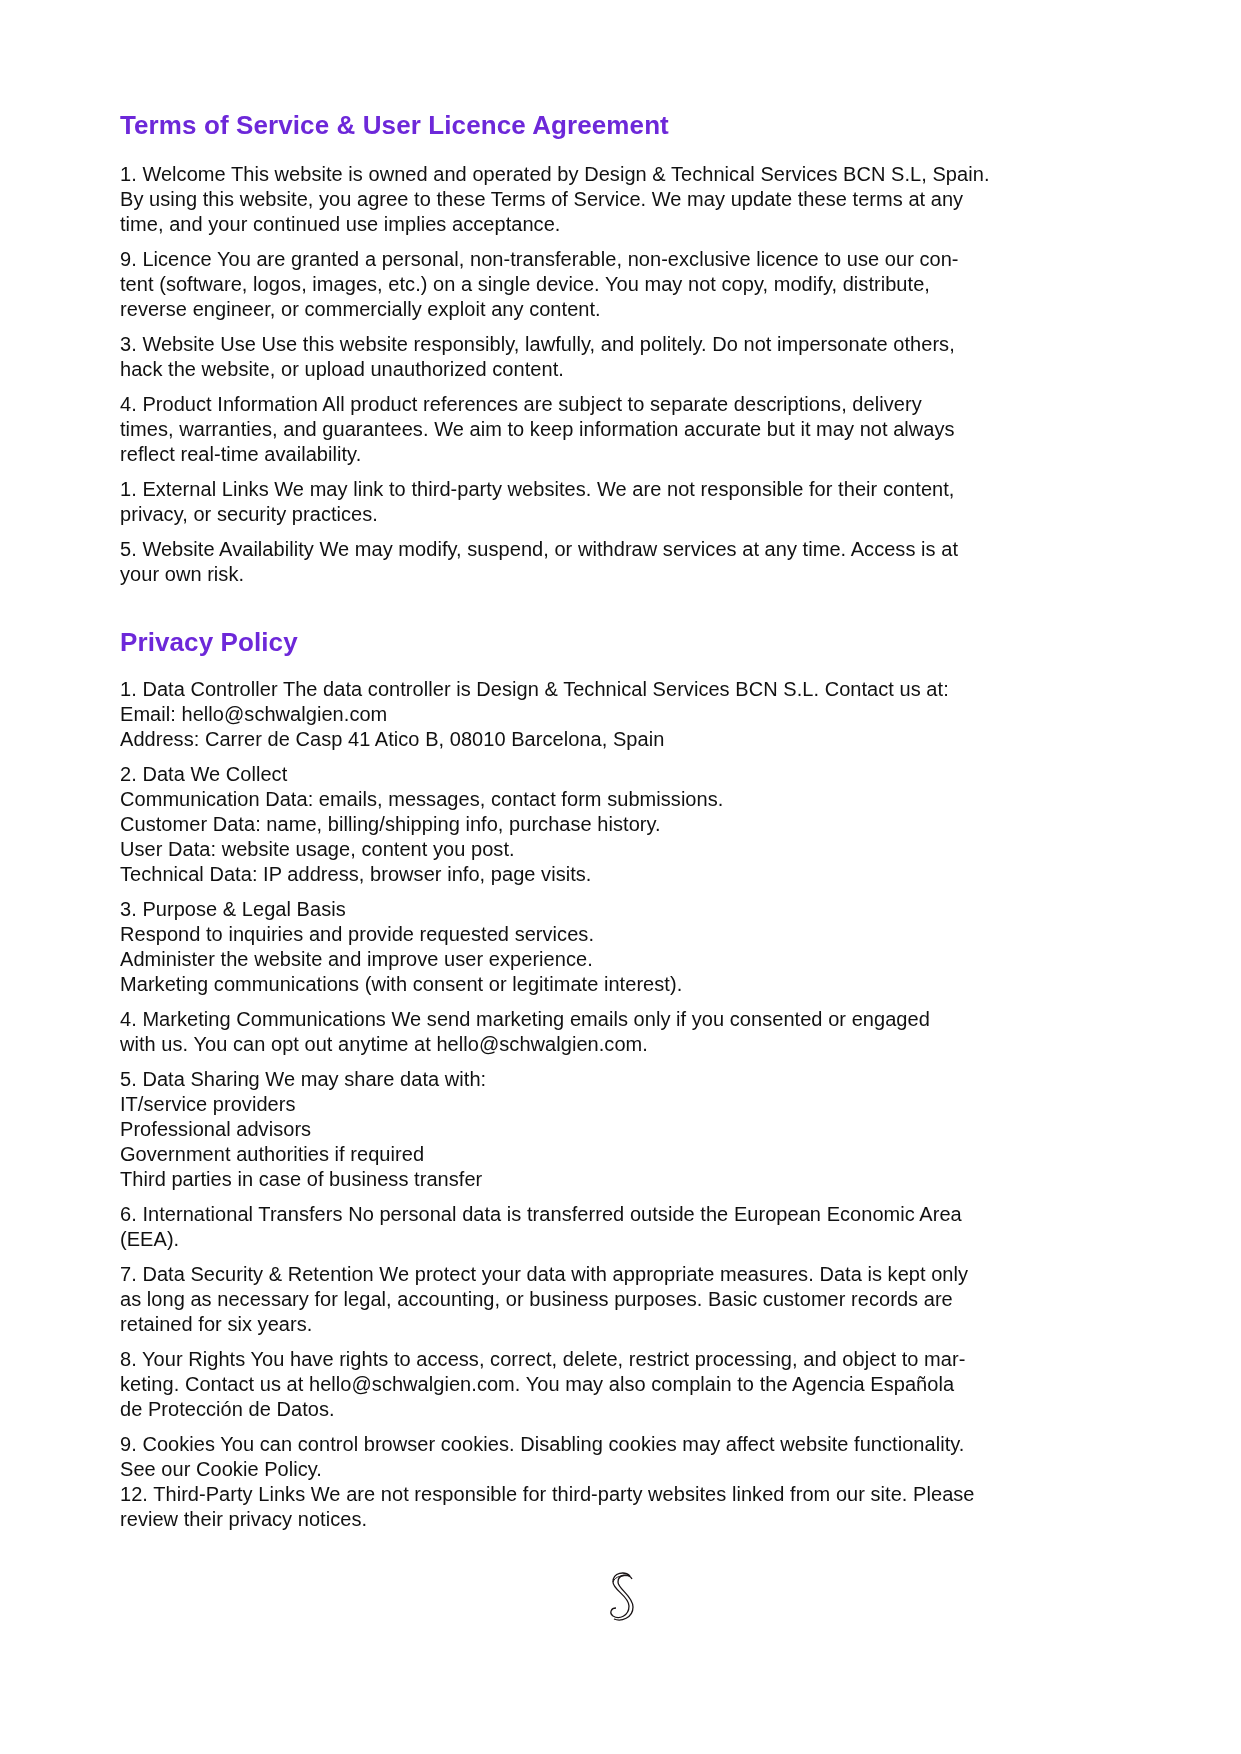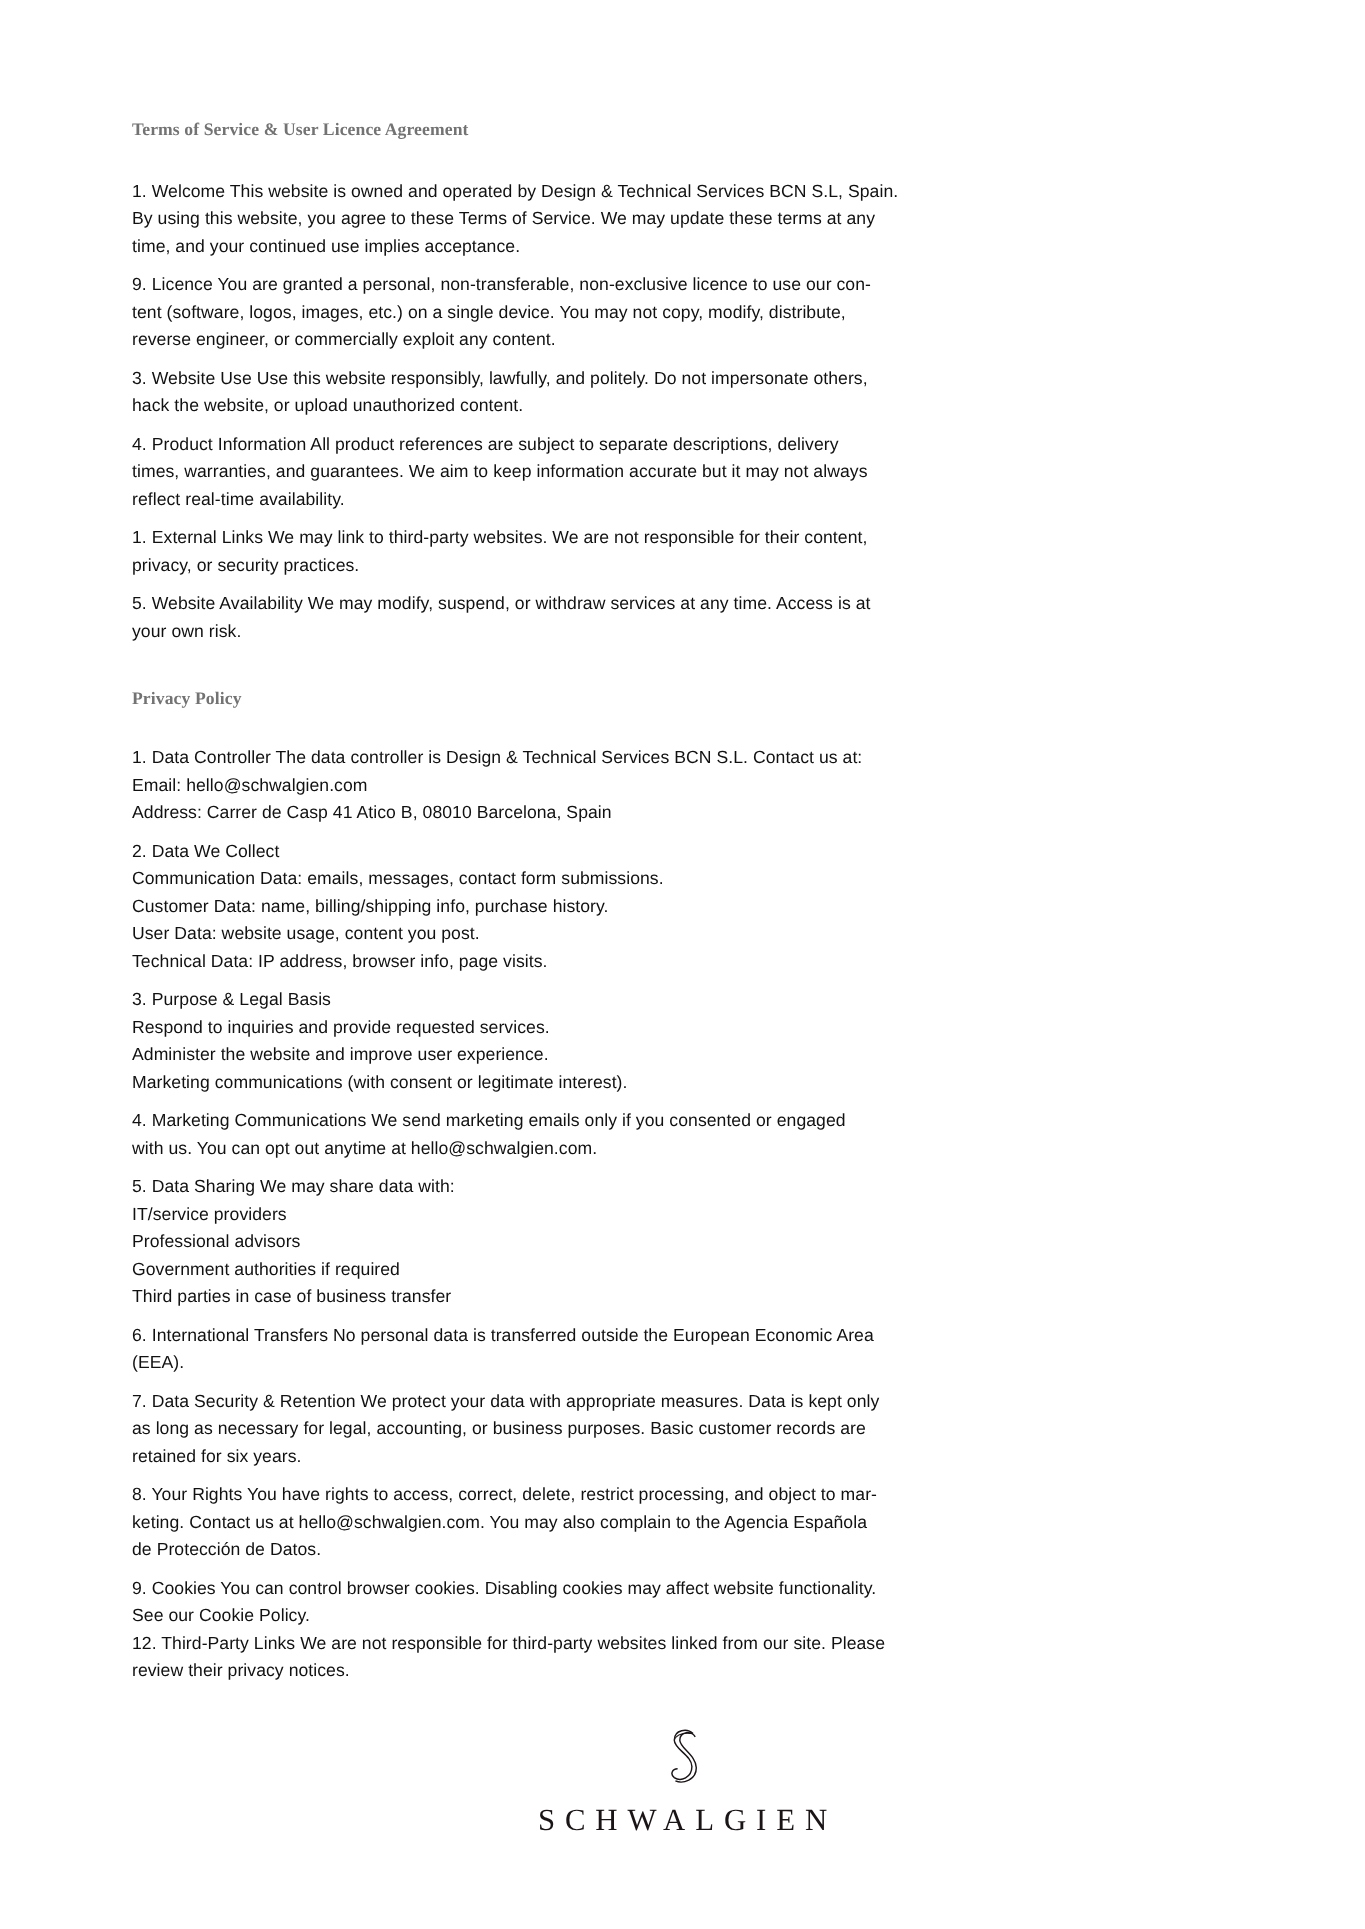--- a/index.html
+++ b/index.html
@@ -1,22 +1,22 @@
 <!DOCTYPE html>
 <html><head>
 <meta charset="utf-8">
 <style>
   html, body { margin: 0; padding: 0; background: #ffffff; }
   body { width: 1241px; height: 1754px; position: relative; overflow: hidden; color: #111111;
          font-family: "Liberation Sans", "DejaVu Sans", sans-serif; }
   .page { position: absolute; left: 120px; top: 0; width: 1000px; }
-  h1.section-title { font-size: 16px; font-weight: bold; margin: 0; letter-spacing: 0.1px; color: #737373; font-family: Liberation Serif, serif; }
+  h1.section-title { font-size: 26px; font-weight: bold; margin: 0; letter-spacing: 0.1px; color: #6d28d9; }
   #tos-title { position: absolute; top: 110px; }
   #privacy-title { position: absolute; top: 627px; text-align: center; }
-  .para { font-size: 16px; line-height: 25px; margin: 0; white-space: pre-line; letter-spacing: 0.05px; }
+  .para { font-size: 20px; line-height: 25px; margin: 0; white-space: pre-line; letter-spacing: 0.05px; }
   .block { position: absolute; left: 0; width: 1000px; }
   .logo { position: absolute; left: 0; width: 1241px; top: 1570px; text-align: center; }
   .logo-mono { display: block; margin: 0 auto; width: 40px; height: 54px; }
   .logo-name { font-family: "Liberation Serif", "DejaVu Serif", serif; font-size: 28px; letter-spacing: 9px;
                color: #1a1416; margin-top: 16px; padding-left: 9px; }
   .logo-tag { font-family: "Liberation Serif", "DejaVu Serif", serif; font-size: 15px; letter-spacing: 3.5px;
               color: #2a2224; margin-top: 22px; padding-left: 3px; }
 </style>
 </head>
 <body>
@@ -74,14 +74,13 @@
 12. Third-Party Links We are not responsible for third-party websites linked from our site. Please
 review their privacy notices.</p>
 </div>
 
 <div class="logo">
   <svg class="logo-mono" viewBox="0 0 40 54">
     <path d="M29 6 C24 1, 12 2, 12 12 C12 20, 28 26, 28 36 C28 46, 18 50, 12 46 C8 43, 10 38, 15 38" fill="none" stroke="#1a1416" stroke-width="1.3"></path>
     <path d="M31 9 C28 3, 17 4, 17 12 C17 19, 32 26, 32 37 C32 48, 20 52, 13 49" fill="none" stroke="#1a1416" stroke-width="1.3"></path>
     <path d="M12 12 C14 6, 22 5, 29 6" fill="none" stroke="#1a1416" stroke-width="1"></path>
   </svg>
-  <div class="logo-name">SCHWALGIEN</div>
 </div>
 
 </body></html>

